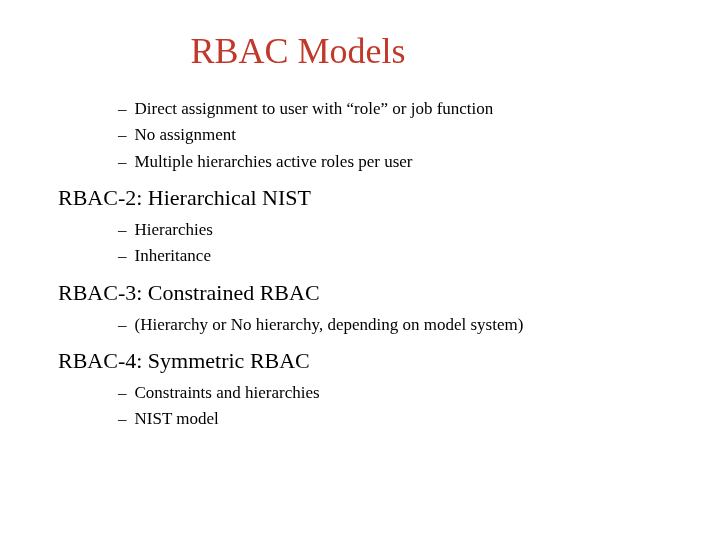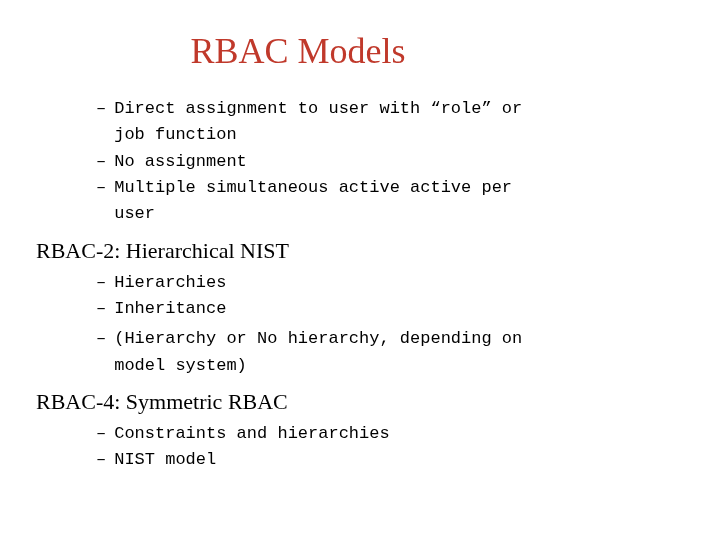--- a/index.html
+++ b/index.html
@@ -13,21 +13,21 @@
       height: 540px;
       background: #ffffff;
       font-family: 'Times New Roman', Times, serif;
       color: #000000;
       overflow: hidden;
     }
 
     .page {
       width: 596px;
       height: 540px;
-      padding: 30px 36px;
+      padding: 30px 58px;
       display: flex;
       flex-direction: column;
     }
 
     .title {
       font-size: 36px;
       font-weight: normal;
       text-align: center;
       margin-bottom: 24px;
       color: #c0392b;
@@ -38,21 +38,20 @@
       font-size: 22px;
       font-weight: normal;
       margin-bottom: 6px;
       margin-top: 10px;
     }
 
     .bullet-list {
       list-style: none;
       margin-left: 60px;
       margin-bottom: 4px;
-      font-family: Liberation Mono, monospace;
     }
 
     .bullet-list li {
       font-size: 17px;
       line-height: 1.55;
       display: flex;
       align-items: baseline;
       gap: 8px;
     }
 
@@ -69,32 +68,33 @@
 
   <div id="sections-container">
       <ul class="bullet-list">
         <li>
           <span>Direct assignment to user with “role” or job function</span>
         </li>
         <li>
           <span>No assignment</span>
         </li>
         <li>
-          <span>Multiple simultaneous active active per user</span>
+          <span>Multiple hierarchies active roles per user</span>
         </li>
       </ul>
       <div class="section-heading">RBAC-2: Hierarchical NIST</div>
       <ul class="bullet-list">
         <li>
           <span>Hierarchies</span>
         </li>
         <li>
           <span>Inheritance</span>
         </li>
       </ul>
+      <div class="section-heading">RBAC-3: Constrained RBAC</div>
       <ul class="bullet-list">
         <li>
           <span>(Hierarchy or No hierarchy, depending on model system)</span>
         </li>
       </ul>
       <div class="section-heading">RBAC-4: Symmetric RBAC</div>
       <ul class="bullet-list">
         <li>
           <span>Constraints and hierarchies</span>
         </li>

